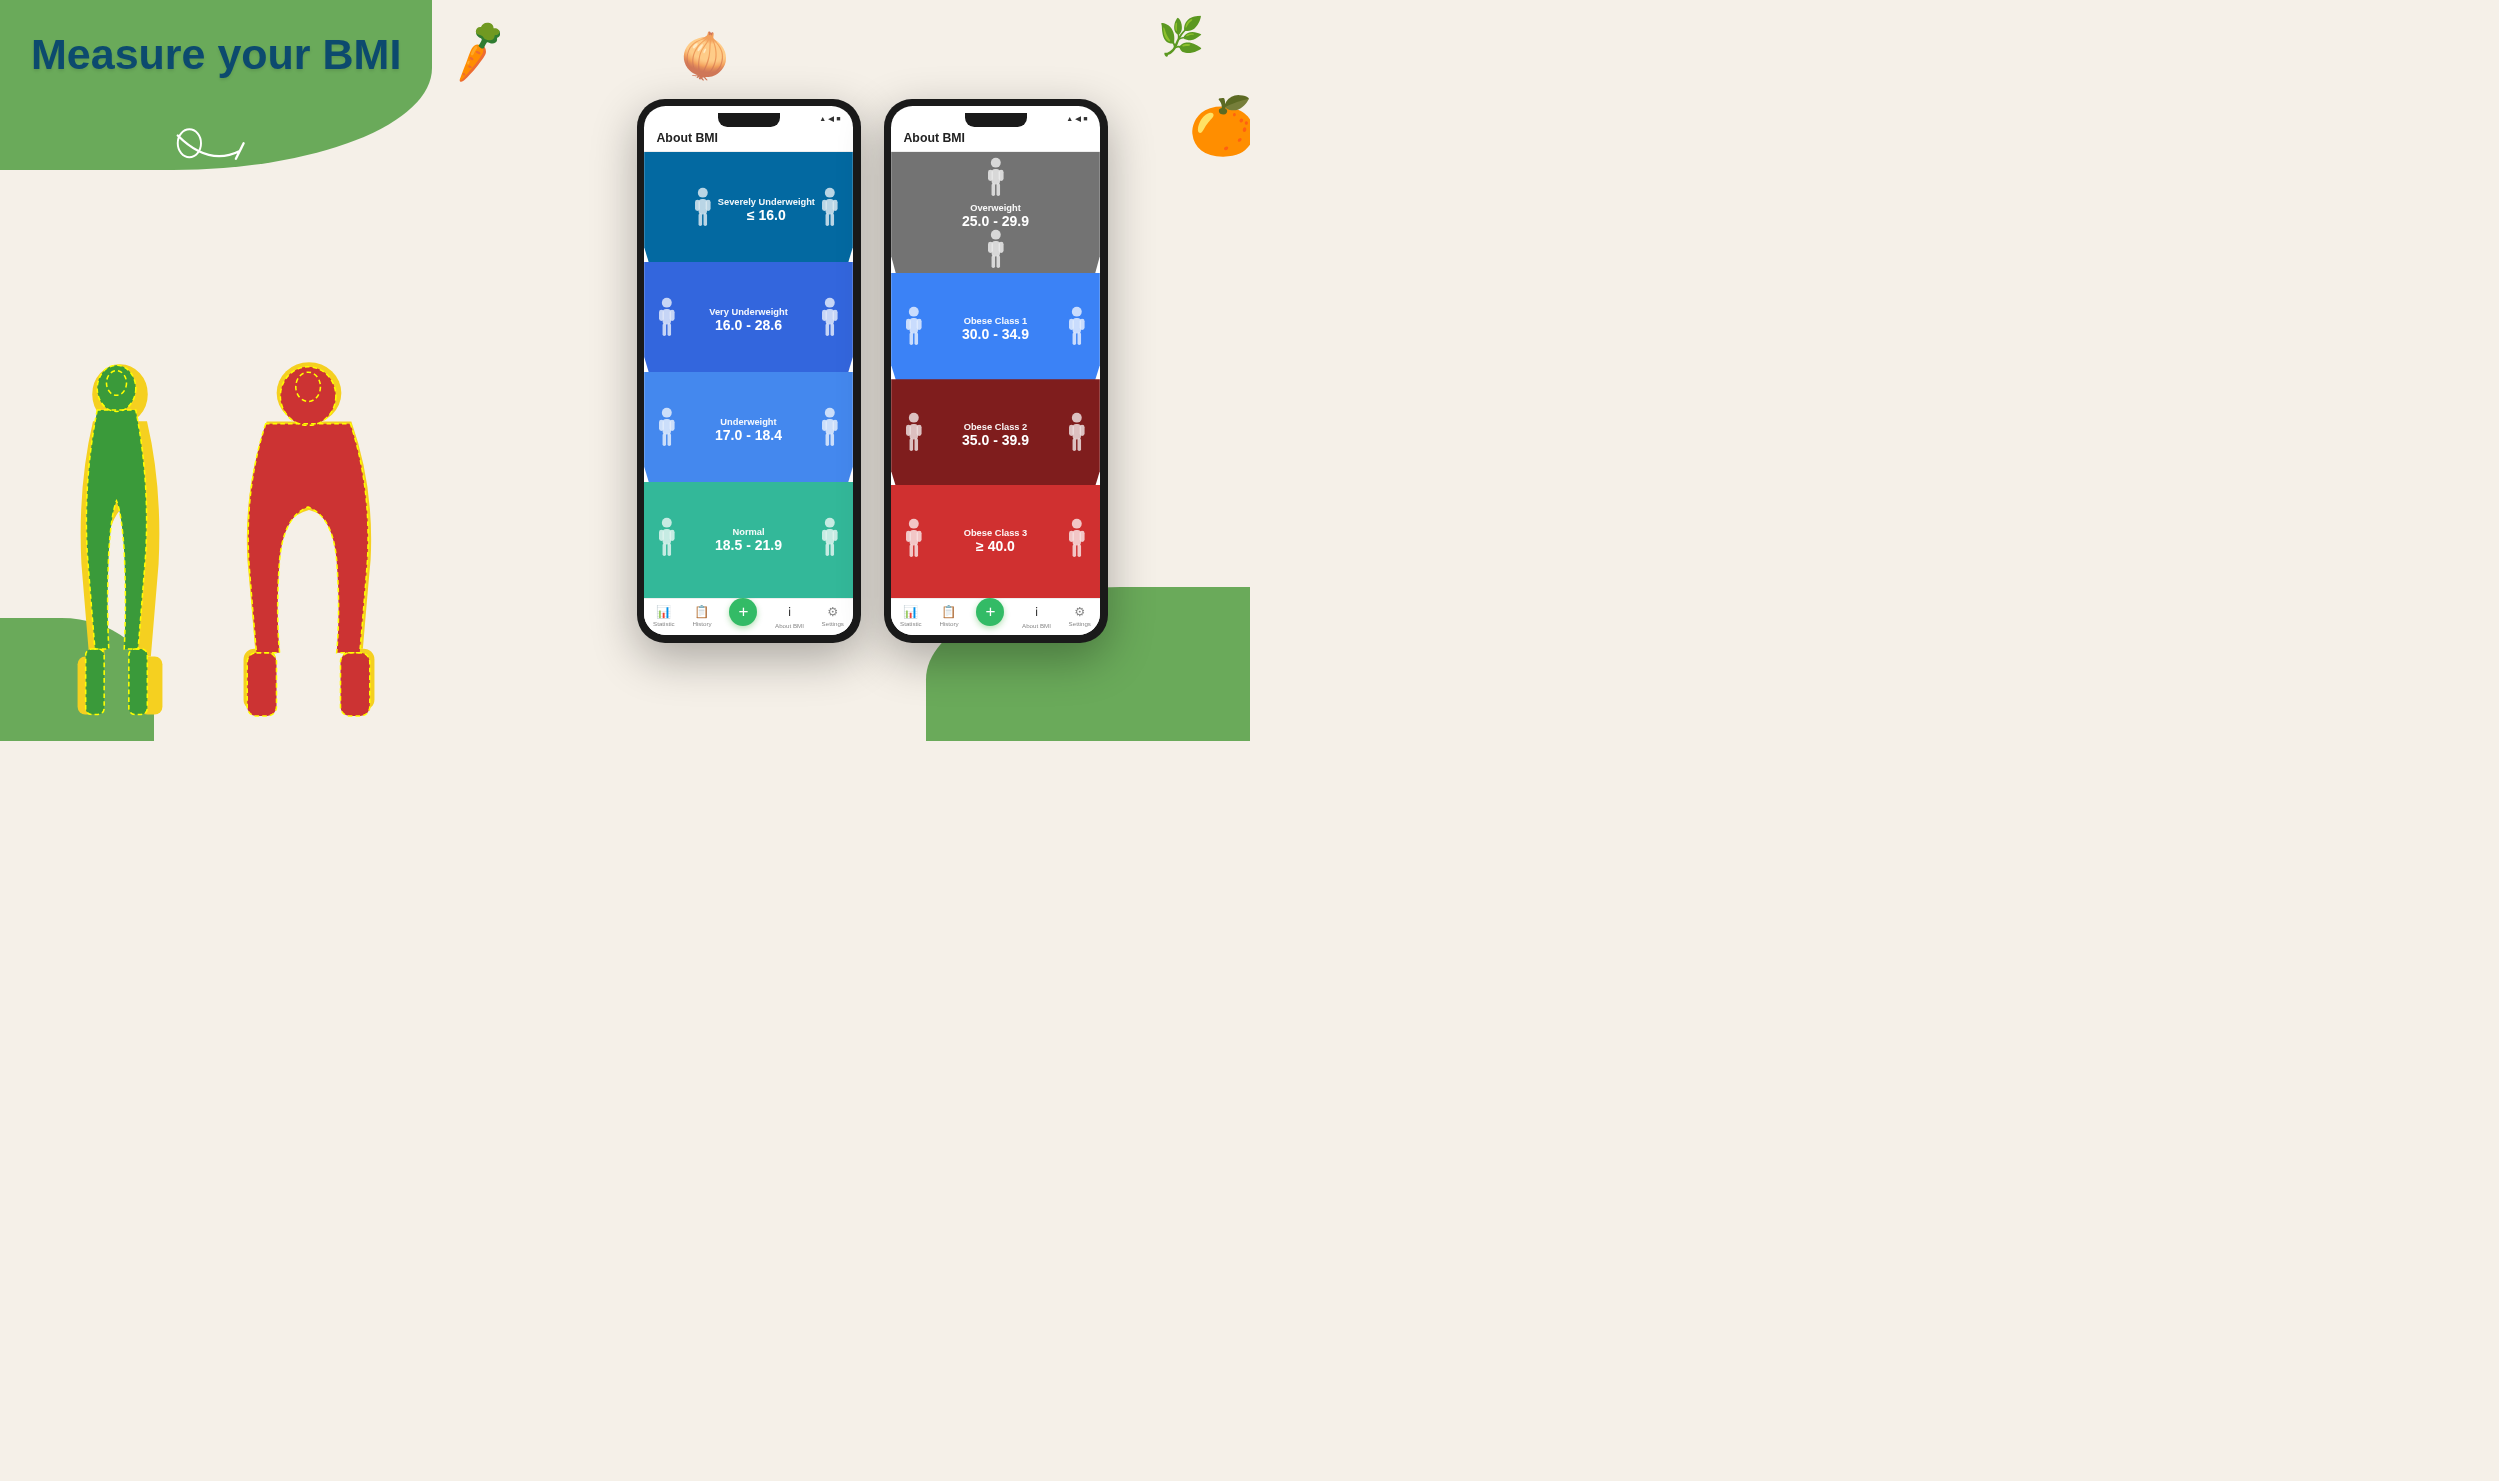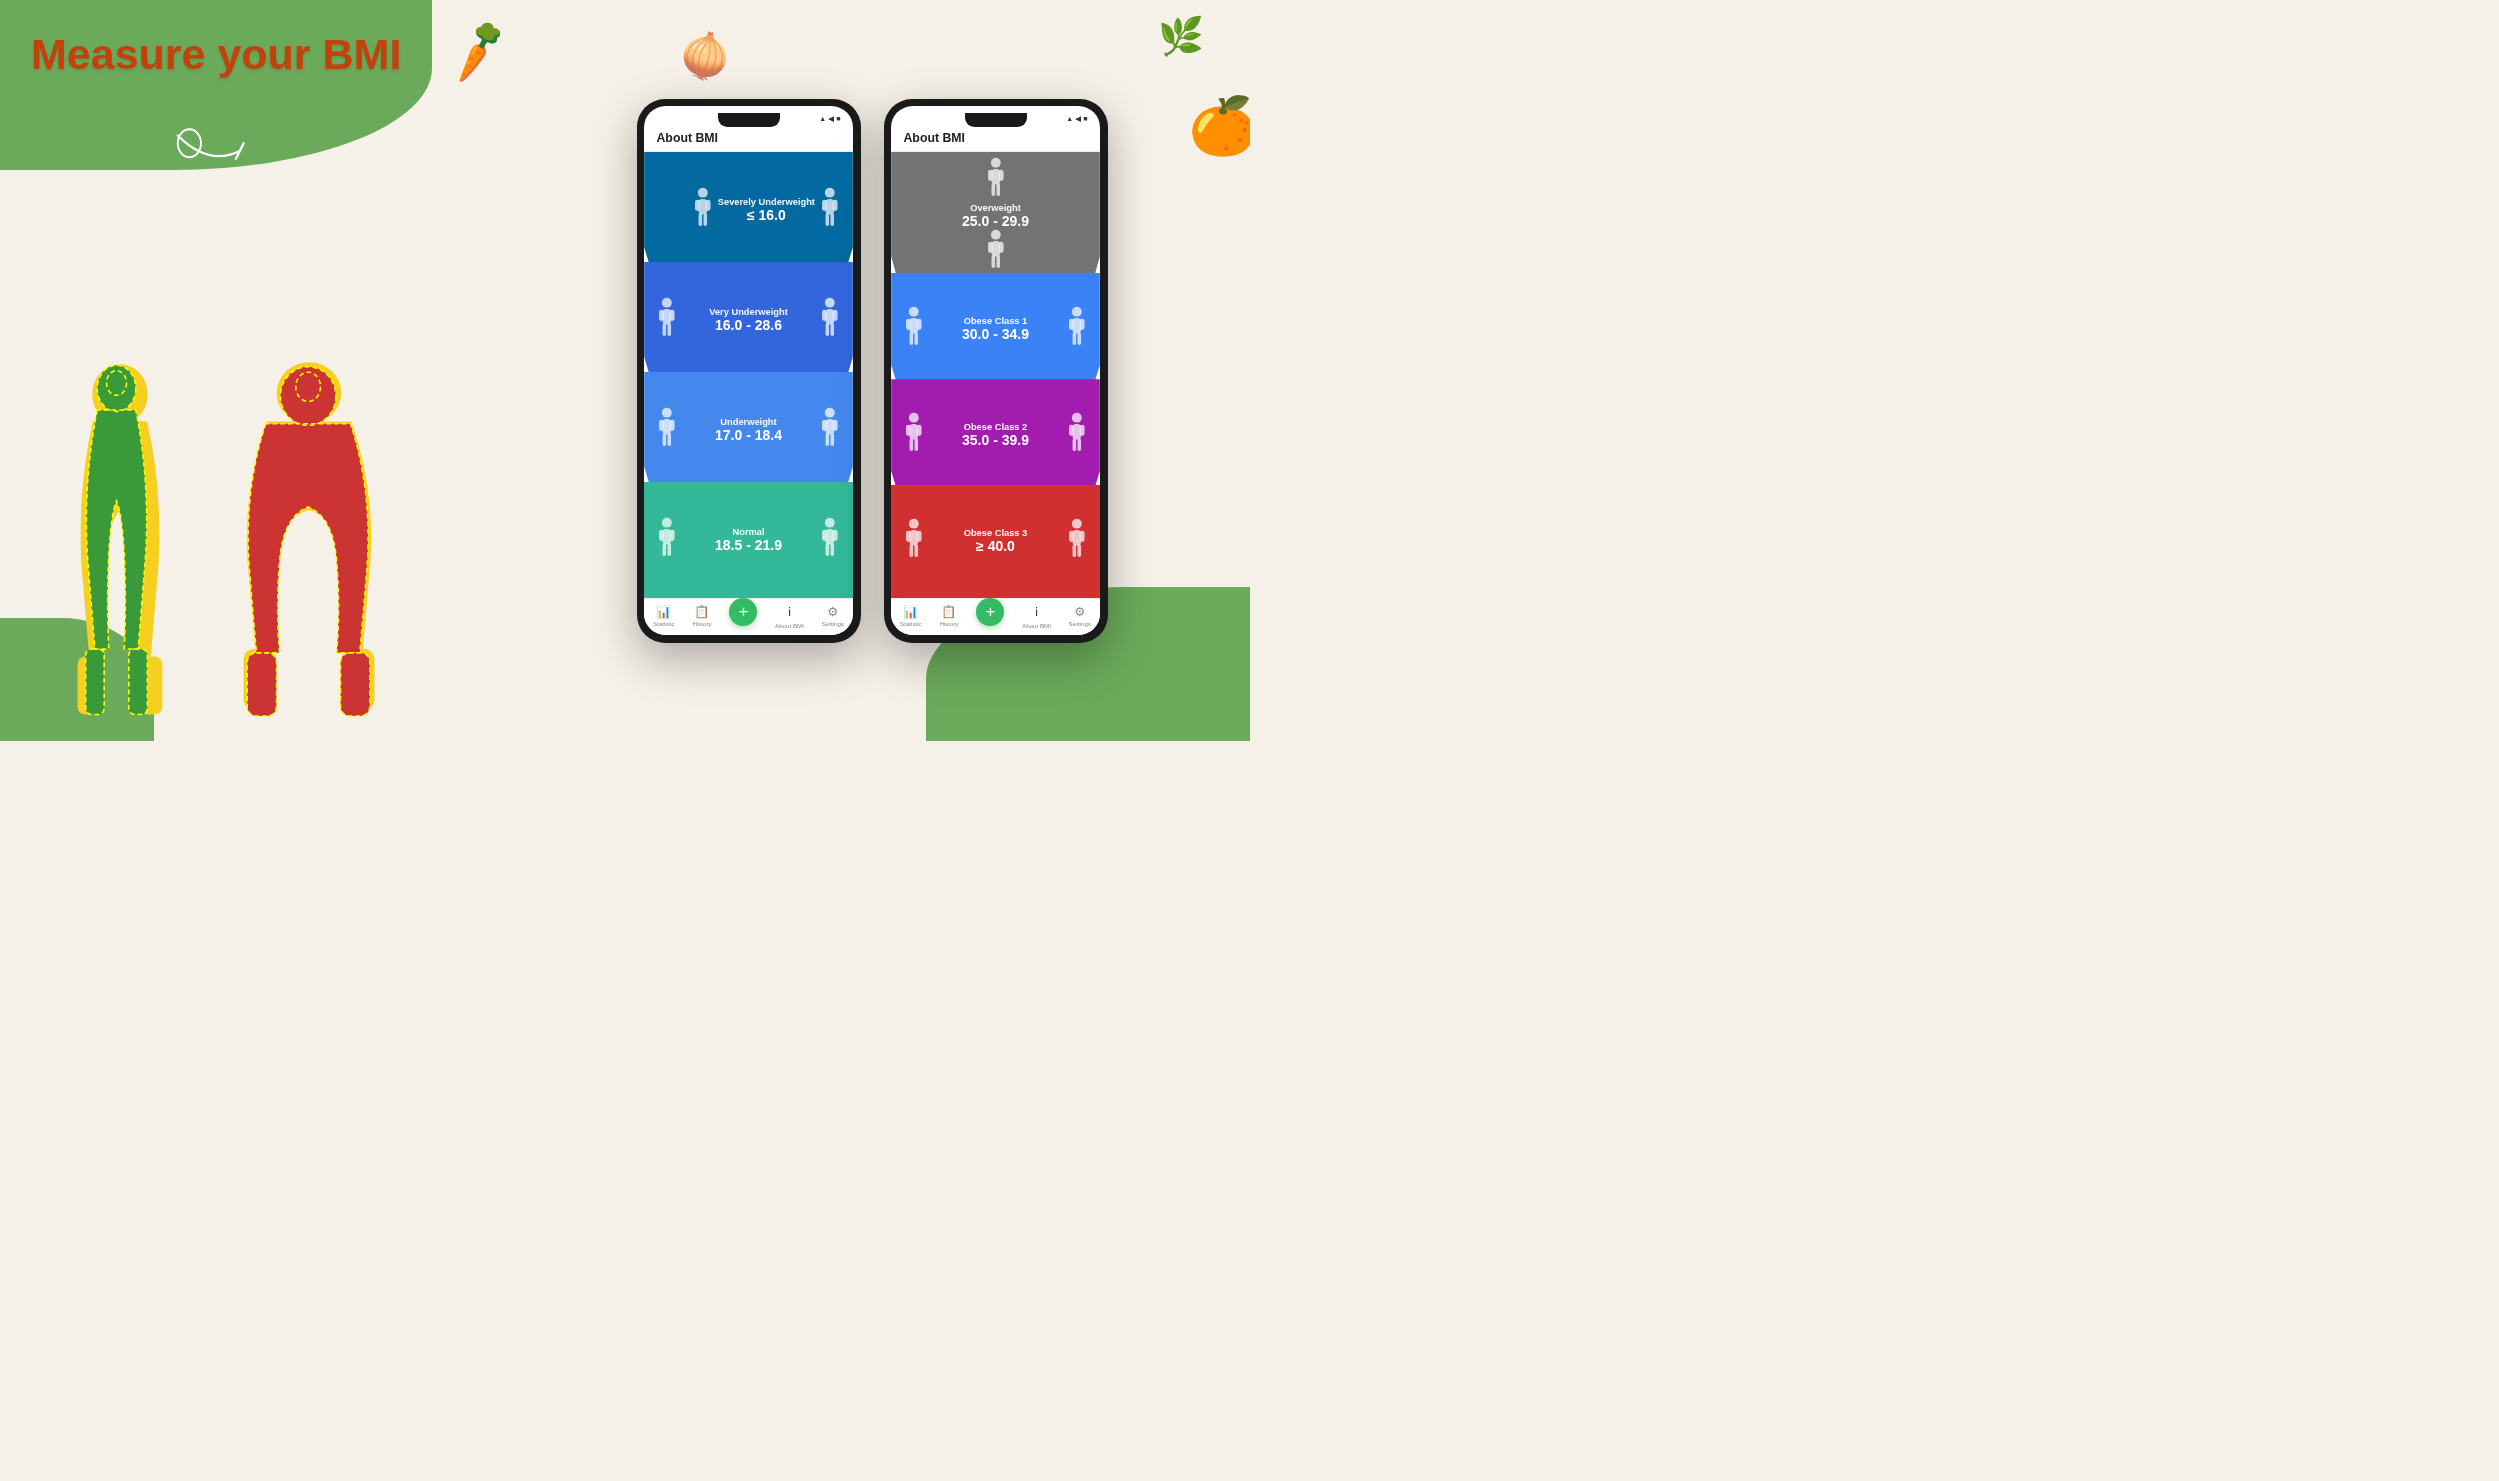--- a/index.html
+++ b/index.html
@@ -56,21 +56,21 @@
       display: flex;
       flex-direction: column;
       align-items: flex-start;
       padding: 23px 15.4px 15.4px 31px;
       position: relative;
     }
 
     .headline {
       font-size: 43px;
       font-weight: 900;
-      color: #c2410c;
+      color: #0c4a6e;
       line-height: 1.1;
       text-shadow: 0 1.5px 3.1px rgba(0,0,0,0.1);
       margin-top: 7.7px;
     }
 
     .arrow-decoration {
       position: absolute;
       top: 120px;
       left: 170px;
       width: 93px;
@@ -527,21 +527,21 @@
     </div>
     <svg viewBox="0 0 30 65" width="21.6" height="46" fill="rgba(255,255,255,0.85)" style="opacity:0.85">
     <circle cx="15" cy="8" r="7"></circle>
     <rect x="9" y="17" width="12" height="22" rx="5"></rect>
     <rect x="4" y="18" width="7" height="16" rx="3.5"></rect>
     <rect x="19" y="18" width="7" height="16" rx="3.5"></rect>
     <rect x="9" y="37" width="5" height="18" rx="2.5"></rect>
     <rect x="16" y="37" width="5" height="18" rx="2.5"></rect>
   </svg>
   </div>
-            <div class="bmi-card" style="background: #a21caf; clip-path: polygon(0px 0px, 100% 0px, 100% 82%, 97% 100%, 3% 100%, 0px 82%); margin-bottom: -6.2px;">
+            <div class="bmi-card" style="background: #7f1d1d; clip-path: polygon(0px 0px, 100% 0px, 100% 82%, 97% 100%, 3% 100%, 0px 82%); margin-bottom: -6.2px;">
     <svg viewBox="0 0 30 65" width="21.6" height="46" fill="rgba(255,255,255,0.85)" style="opacity:0.85">
     <circle cx="15" cy="8" r="7"></circle>
     <rect x="9" y="17" width="12" height="22" rx="5"></rect>
     <rect x="4" y="18" width="7" height="16" rx="3.5"></rect>
     <rect x="19" y="18" width="7" height="16" rx="3.5"></rect>
     <rect x="9" y="37" width="5" height="18" rx="2.5"></rect>
     <rect x="16" y="37" width="5" height="18" rx="2.5"></rect>
   </svg>
     <div class="bmi-card-content">
       <div class="bmi-label">Obese Class 2</div>

